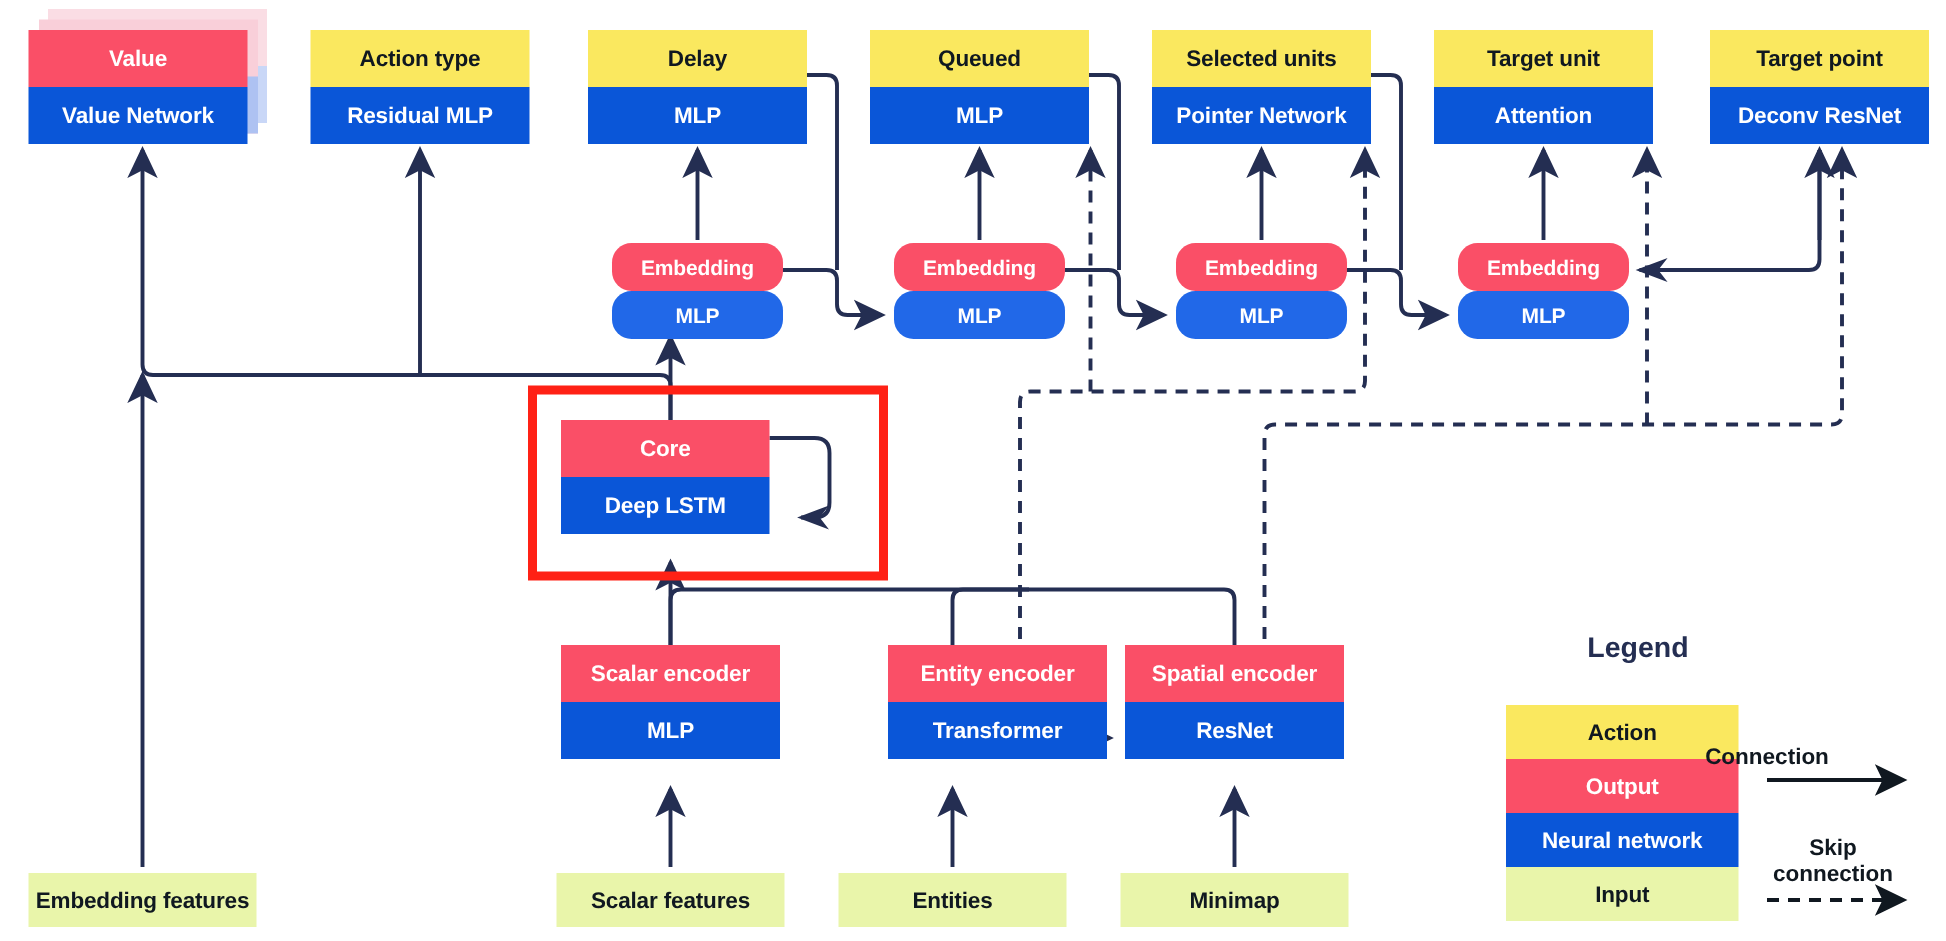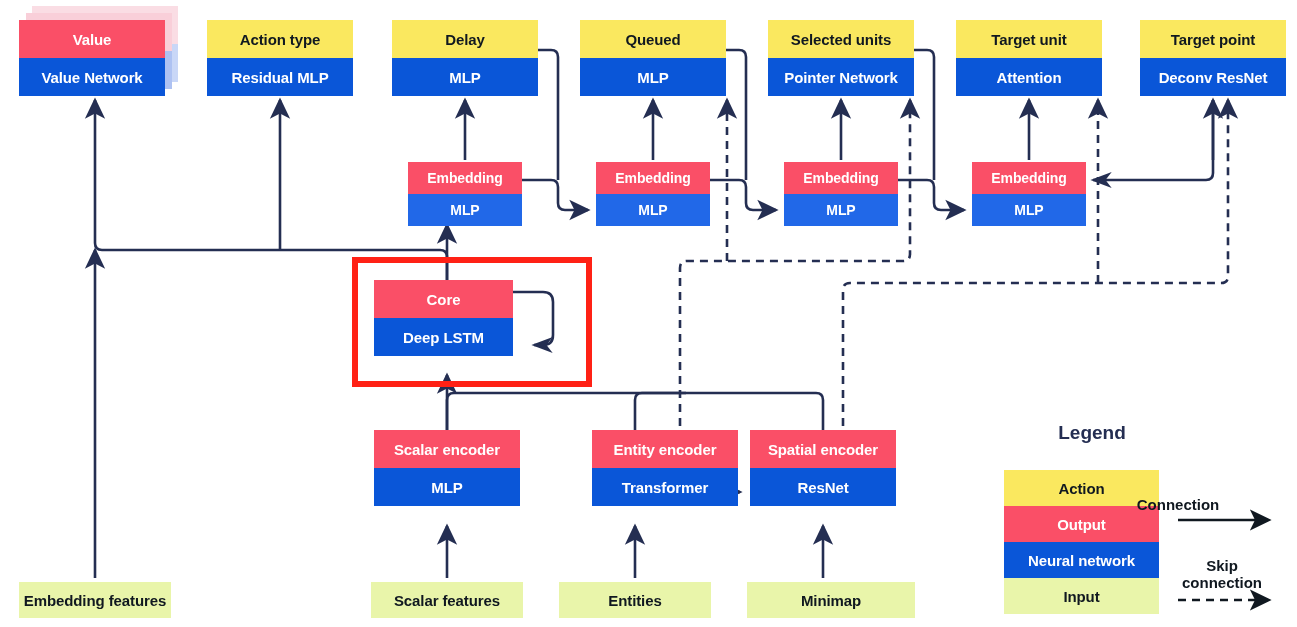--- a/index.html
+++ b/index.html
@@ -6,21 +6,21 @@
   body{font-family:"Liberation Sans",sans-serif;}
   #stage{position:relative;width:1297px;height:627px;background:#fff;overflow:hidden;}
   .node{position:absolute;box-sizing:border-box;}
   .cell{display:flex;align-items:center;justify-content:center;text-align:center;
         font-size:15px;font-weight:700;letter-spacing:-0.1px;line-height:1;}
   .c-action{background:#FAE85F;color:#101820;}
   .c-output{background:#FA4F67;color:#ffffff;}
   .c-nn{background:#0A56D8;color:#ffffff;}
   .c-nn2{background:#2168E8;color:#ffffff;}
   .c-input{background:#E9F5AA;color:#101820;}
-  .small{font-size:14px;font-weight:700;}
+  .small{font-size:14px;font-weight:700;border-radius:13px;}
   .svgl{position:absolute;left:0;top:0;width:1297px;height:627px;pointer-events:none;}
   .ghost1{position:absolute;background:#F9CFD9;}
   .ghost2{position:absolute;background:#FADDE4;}
   .ghostb1{position:absolute;background:#AEC2F2;}
   .ghostb2{position:absolute;background:#C9D7F7;}
   .redbox{position:absolute;border:6px solid #FF2115;background:transparent;}
   .legend-title{position:absolute;font-size:19px;font-weight:700;color:#242E52;}
   .lg-label{position:absolute;font-size:15px;font-weight:700;color:#101820;text-align:center;}
 </style>
 </head>
@@ -163,21 +163,21 @@
     <div class="cell c-nn" style="height:38px;">Transformer</div>
   </div>
   <div class="node" style="left:750px;top:430px;width:146px;height:76px;">
     <div class="cell c-output" style="height:38px;">Spatial encoder</div>
     <div class="cell c-nn" style="height:38px;">ResNet</div>
   </div>
 
   <div class="node cell c-input" style="left:19px;top:582px;width:152px;height:36px;">Embedding features</div>
   <div class="node cell c-input" style="left:371px;top:582px;width:152px;height:36px;">Scalar features</div>
   <div class="node cell c-input" style="left:559px;top:582px;width:152px;height:36px;">Entities</div>
-  <div class="node cell c-input" style="left:747px;top:582px;width:168px;height:36px;text-align:center;">Minimap</div>
+  <div class="node cell c-input" style="left:747px;top:582px;width:152px;height:36px;text-align:center;">Minimap</div>
 
   <div class="legend-title" style="left:1092px;top:422px;transform:translateX(-50%);">Legend</div>
 
   <div class="node" style="left:1004px;top:470px;width:155px;height:144px;">
     <div class="cell c-action" style="height:36px;">Action</div>
     <div class="cell c-output" style="height:36px;">Output</div>
     <div class="cell c-nn" style="height:36px;">Neural network</div>
     <div class="cell c-input" style="height:36px;">Input</div>
   </div>
 

